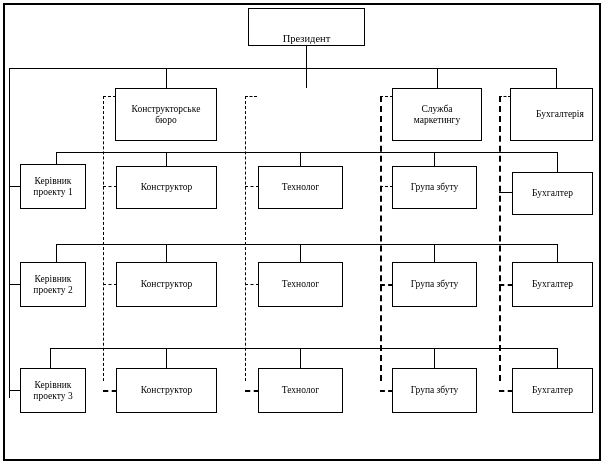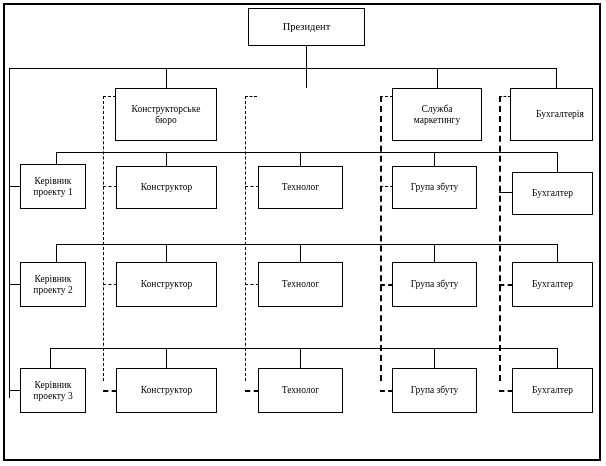--- a/index.html
+++ b/index.html
@@ -77,21 +77,21 @@
     border-top: 1px dashed #000000;
   }
 </style>
 </head>
 <body>
 
 <div id="chart-root">
 
   <div class="frame"></div>
 
-  <div class="node fs-10" style="left:248px; top:8px; width:117px; height:38px;">
+  <div class="node fs-10" style="left:248px; top:8px; width:117px; height:38px;align-items:flex-end;">
     <span class="label">Президент</span>
   </div>
 
   <div class="vline" style="left:306px; top:46px; height:22px;"></div>
 
   <div class="hline" style="left:9px; top:68px; width:548px;"></div>
   <div class="vline" style="left:9px; top:68px; height:330px;"></div>
 
   <div class="vline" style="left:166px; top:68px; height:20px;"></div>
   <div class="vline" style="left:306px; top:68px; height:20px;"></div>

